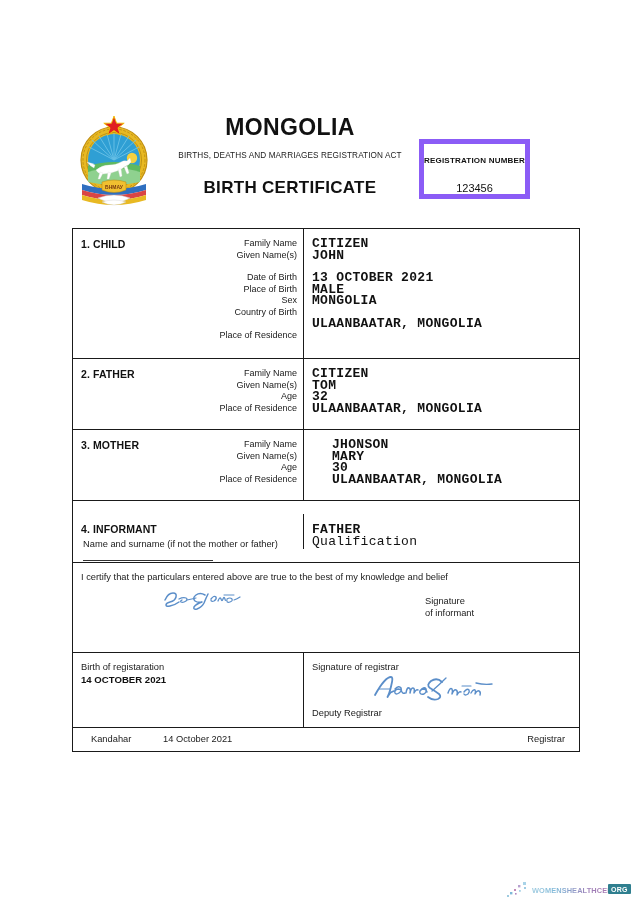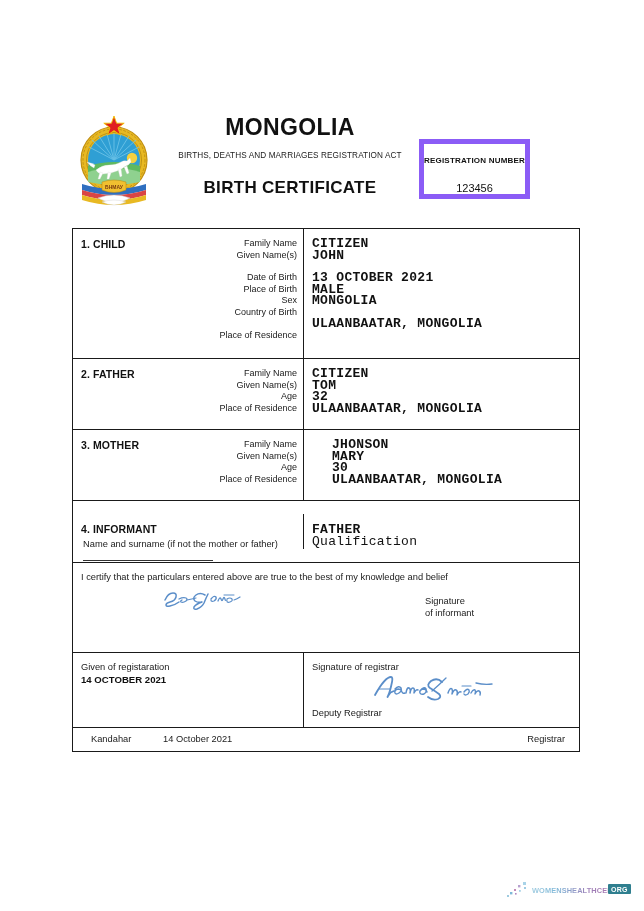--- a/index.html
+++ b/index.html
@@ -462,21 +462,21 @@
     </div>
 
     <div class="sig-informant-label">
       <div>Signature</div>
       <div>of informant</div>
     </div>
   </div>
 
   <div class="row row-reg">
     <div class="col-left">
-      <div class="reg-date-label">Given of registaration</div>
+      <div class="reg-date-label">Birth of registaration</div>
       <div class="reg-date-value">14 OCTOBER 2021</div>
     </div>
     <div class="col-right">
       <div class="sig-registrar-label">Signature of registrar</div>
       <div class="sig-adam">
         <svg viewBox="0 0 125 30" width="125" height="30">
           <g fill="none" stroke="#5b8ec9" stroke-linecap="round" stroke-linejoin="round">
             <path d="M3 22 q10 -18 16 -18 q2 0 1 5 q-2 10 -4 14 q-1 2 0 0 q2 -4 6 -5" stroke-width="1.8"></path>
             <path d="M7 16 l11 0" stroke-width="1.2"></path>
             <path d="M23 16 q4 -4 6 -1 q1 3 -2 5 q-3 2 -4 0 q-1 -3 3 -4 q3 0 4 3 q1 2 3 1" stroke-width="1.5"></path>

